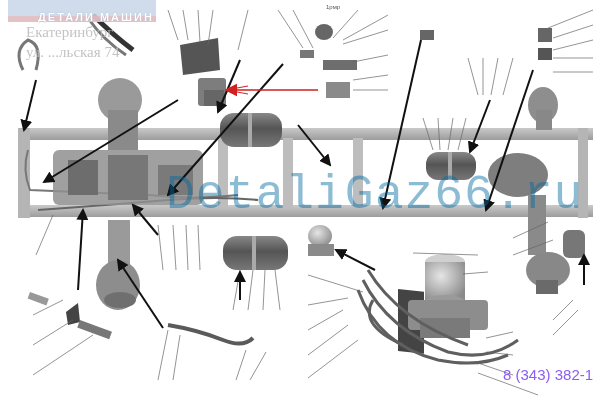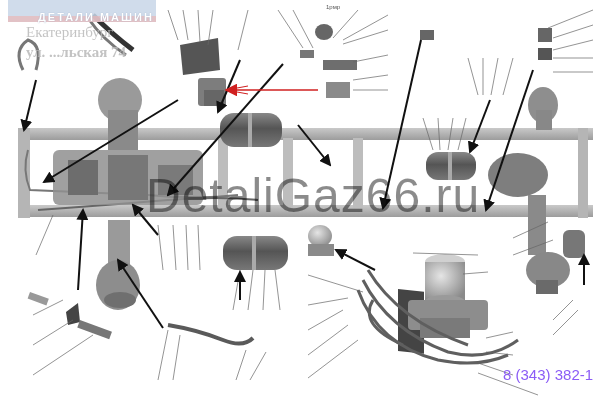--- a/index.html
+++ b/index.html
@@ -4,22 +4,22 @@
 <style>
   html,body{margin:0;padding:0;background:#ffffff;}
   body{width:600px;height:404px;overflow:hidden;position:relative;font-family:"Liberation Sans",sans-serif;}
   #canvas{position:absolute;left:0;top:0;width:540px;height:404px;background:#fff;margin-left:8px;}
   svg{position:absolute;left:0;top:0;}
   .logo-box{position:absolute;left:0;top:0;width:148px;height:22px;background:#c8d6e8;opacity:.85;}
   .logo-strip{position:absolute;left:0;top:16px;width:148px;height:6px;background:#e9b7b7;opacity:.7;}
   .logo-text{position:absolute;left:30px;top:11px;font-size:11px;letter-spacing:2px;color:#fff;font-weight:bold;font-family:"Liberation Sans",sans-serif;text-shadow:0 0 1px #8aa2c2;}
   .addr{position:absolute;left:18px;font-family:"Liberation Serif",serif;font-size:15px;color:#b9b9b9;opacity:.85;white-space:nowrap;}
   .addr1{top:24px;}
-  .addr2{top:44px;font-weight:bold;}
-  .watermark{position:absolute;left:138px;top:168px;font-family:Liberation Sans, sans-serif;font-size:48px;color:#000000;opacity:.45;letter-spacing:1px;white-space:nowrap;}
+  .addr2{top:44px;}
+  .watermark{position:absolute;left:158px;top:168px;font-family:Liberation Mono, monospace;font-size:48px;color:#0369a1;opacity:.45;letter-spacing:1px;white-space:nowrap;}
   .phone{position:absolute;left:495px;top:366px;font-family:"Liberation Sans",sans-serif;font-size:15px;color:#8b5cf6;white-space:nowrap;}
   .spec{position:absolute;left:318px;top:4px;font-size:6px;color:#555;}
 </style>
 </head>
 <body>
 
 <div id="canvas">
 
   <svg width="600" height="404" viewBox="0 0 600 404">
     <defs>

